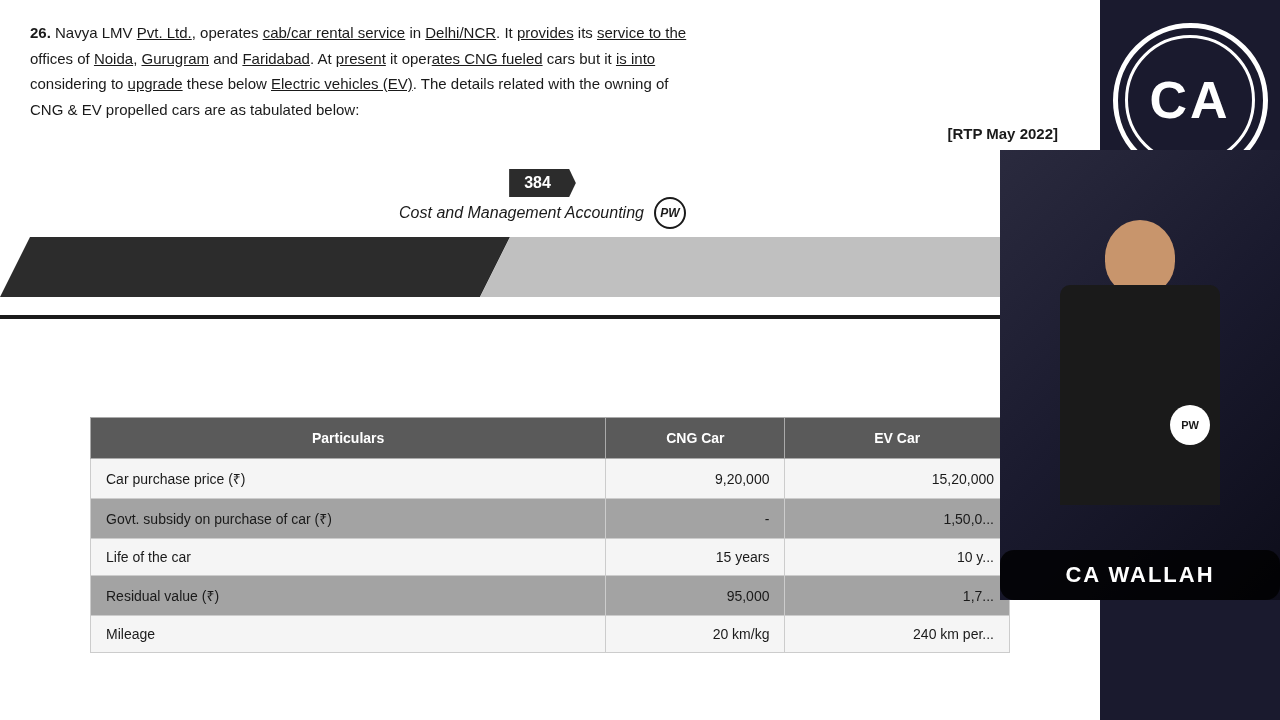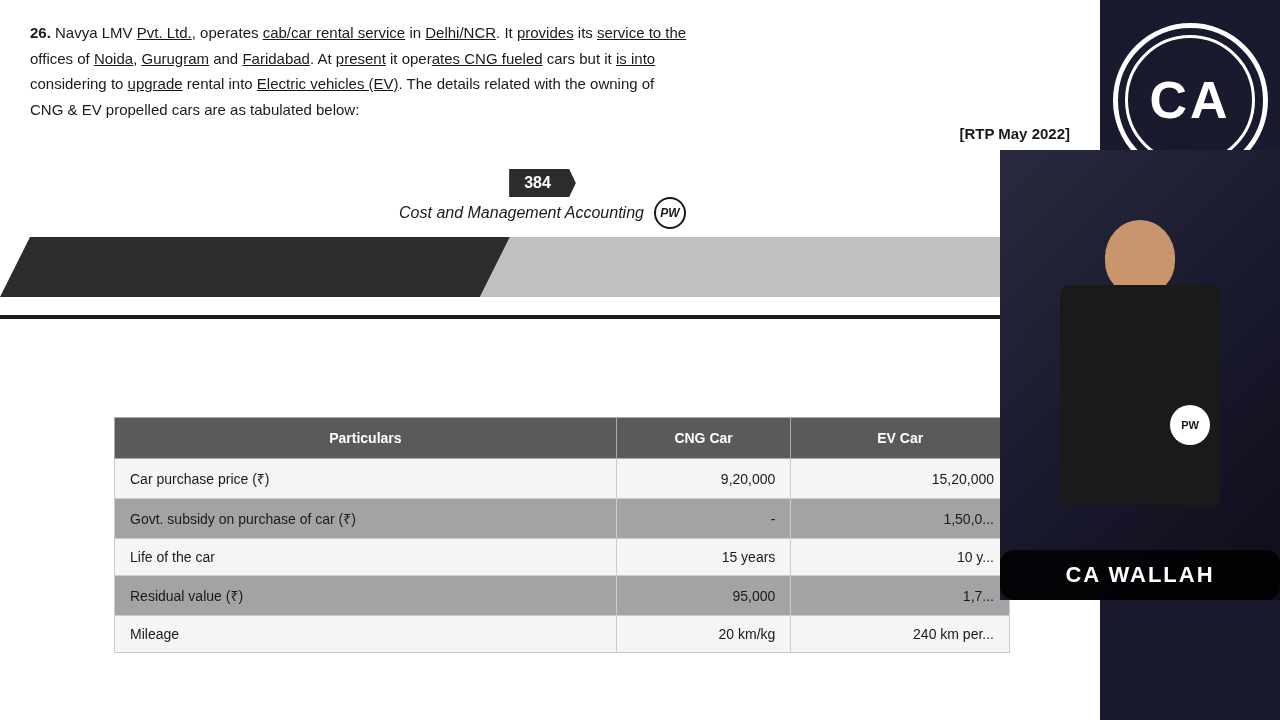--- a/index.html
+++ b/index.html
@@ -19,21 +19,21 @@
       left: 0;
       width: 1100px;
       height: 720px;
       background: #ffffff;
       display: flex;
       flex-direction: column;
     }
 
     
     .text-section {
-      padding: 20px 30px 10px 30px;
+      padding: 20px 42px 10px 30px;
       background: #ffffff;
     }
 
     .question-text {
       font-size: 15px;
       line-height: 1.7;
       color: #1a1a1a;
     }
 
     .question-number {
@@ -121,21 +121,20 @@
     
     .blank-space {
       height: 120px;
       background: #ffffff;
     }
 
     
     .table-section {
       padding: 0 90px;
       flex: 1;
-      margin-left: 24px;
     }
 
     table {
       width: 100%;
       border-collapse: collapse;
       font-size: 14px;
     }
 
     thead tr {
       background: #5a5a5a;
@@ -320,21 +319,21 @@
 <body>
 
 <div class="main-content">
 
   <div class="text-section">
     <p class="question-text">
       <span class="question-number">26.</span>
       <span>
         <span> Navya LMV </span><span class="underline">Pvt. Ltd.</span><span>, operates </span><span class="underline">cab/car rental service</span><span> in </span><span class="underline">Delhi/NCR</span><span>. It </span><span class="underline">provides</span><span> its </span><span class="underline">service to the</span><br>
         <span>offices of </span><span class="underline">Noida</span><span>, </span><span class="underline">Gurugram</span><span> and </span><span class="underline">Faridabad</span><span>. At </span><span class="underline">present</span><span> it oper</span><span class="underline">ates CNG fueled</span><span> cars but it </span><span class="underline">is into</span><br>
-        <span>considering to </span><span class="underline">upgrade</span><span> rental into </span><span class="underline">Electric vehicles (EV)</span><span>. The details related with the owning of</span><br>
+        <span>considering to </span><span class="underline">upgrade</span><span> these below </span><span class="underline">Electric vehicles (EV)</span><span>. The details related with the owning of</span><br>
         <span>CNG &amp; EV propelled cars are as tabulated below:</span>
         <span style="float:right;margin-top:24px;" class="bold-text">[RTP May 2022]</span>
       </span>
     </p>
   </div>
 
   <div class="page-bar">
     <div class="page-number-tag">384</div>
     <div class="page-subject">
       <span>Cost and Management Accounting</span>

